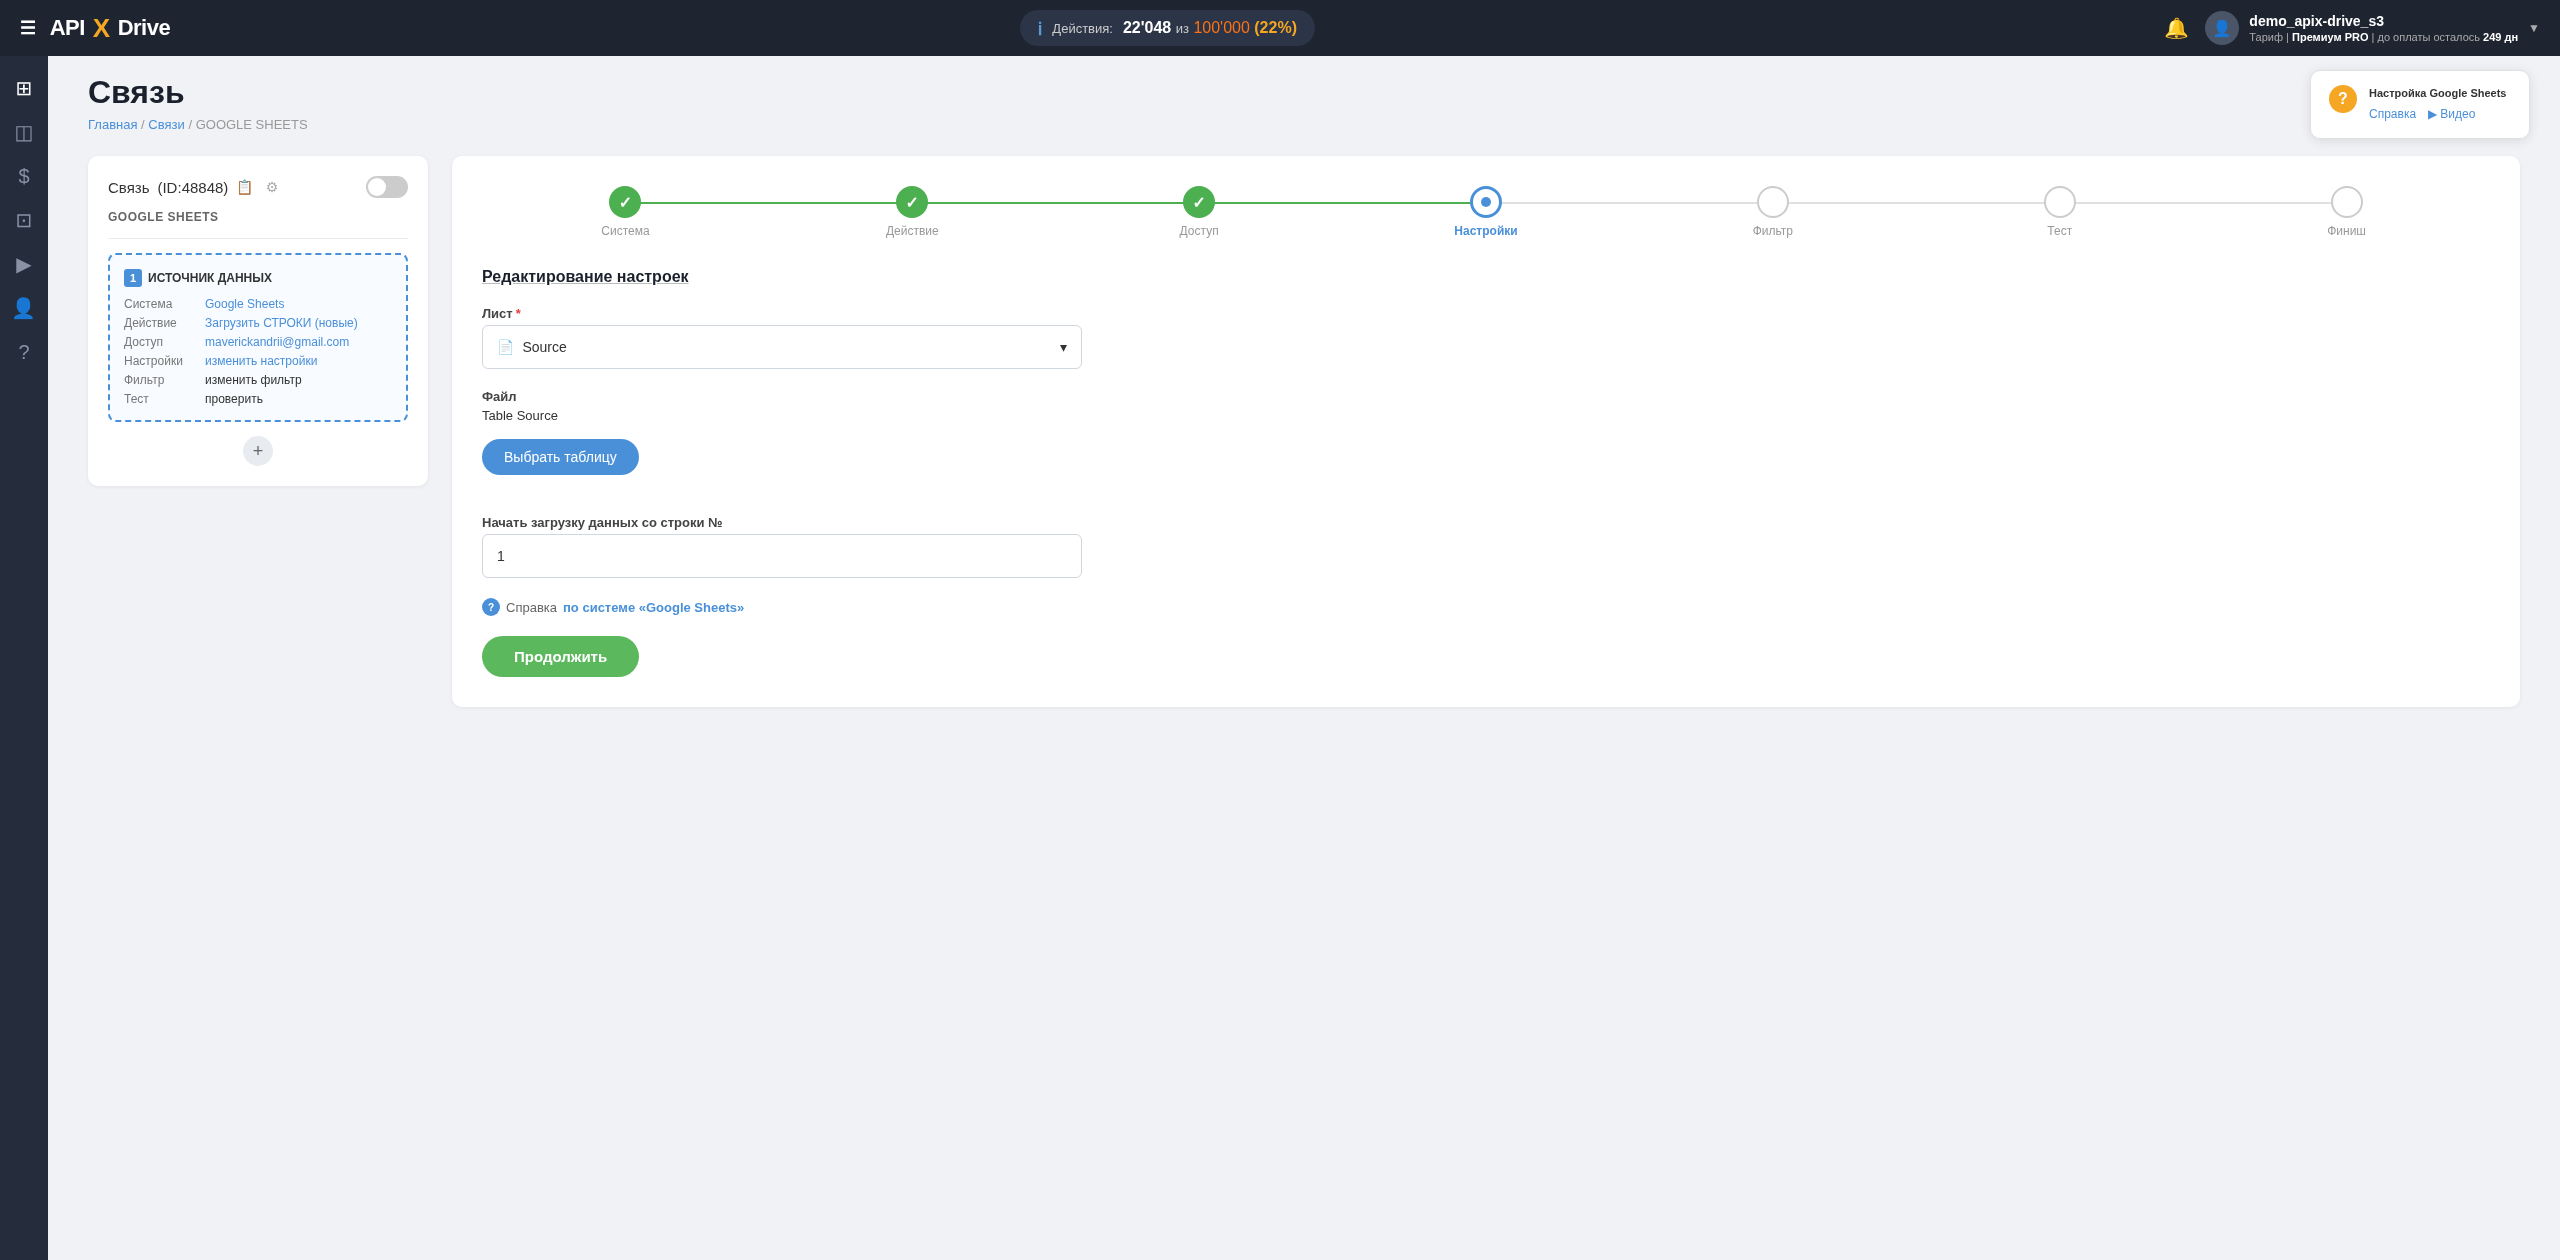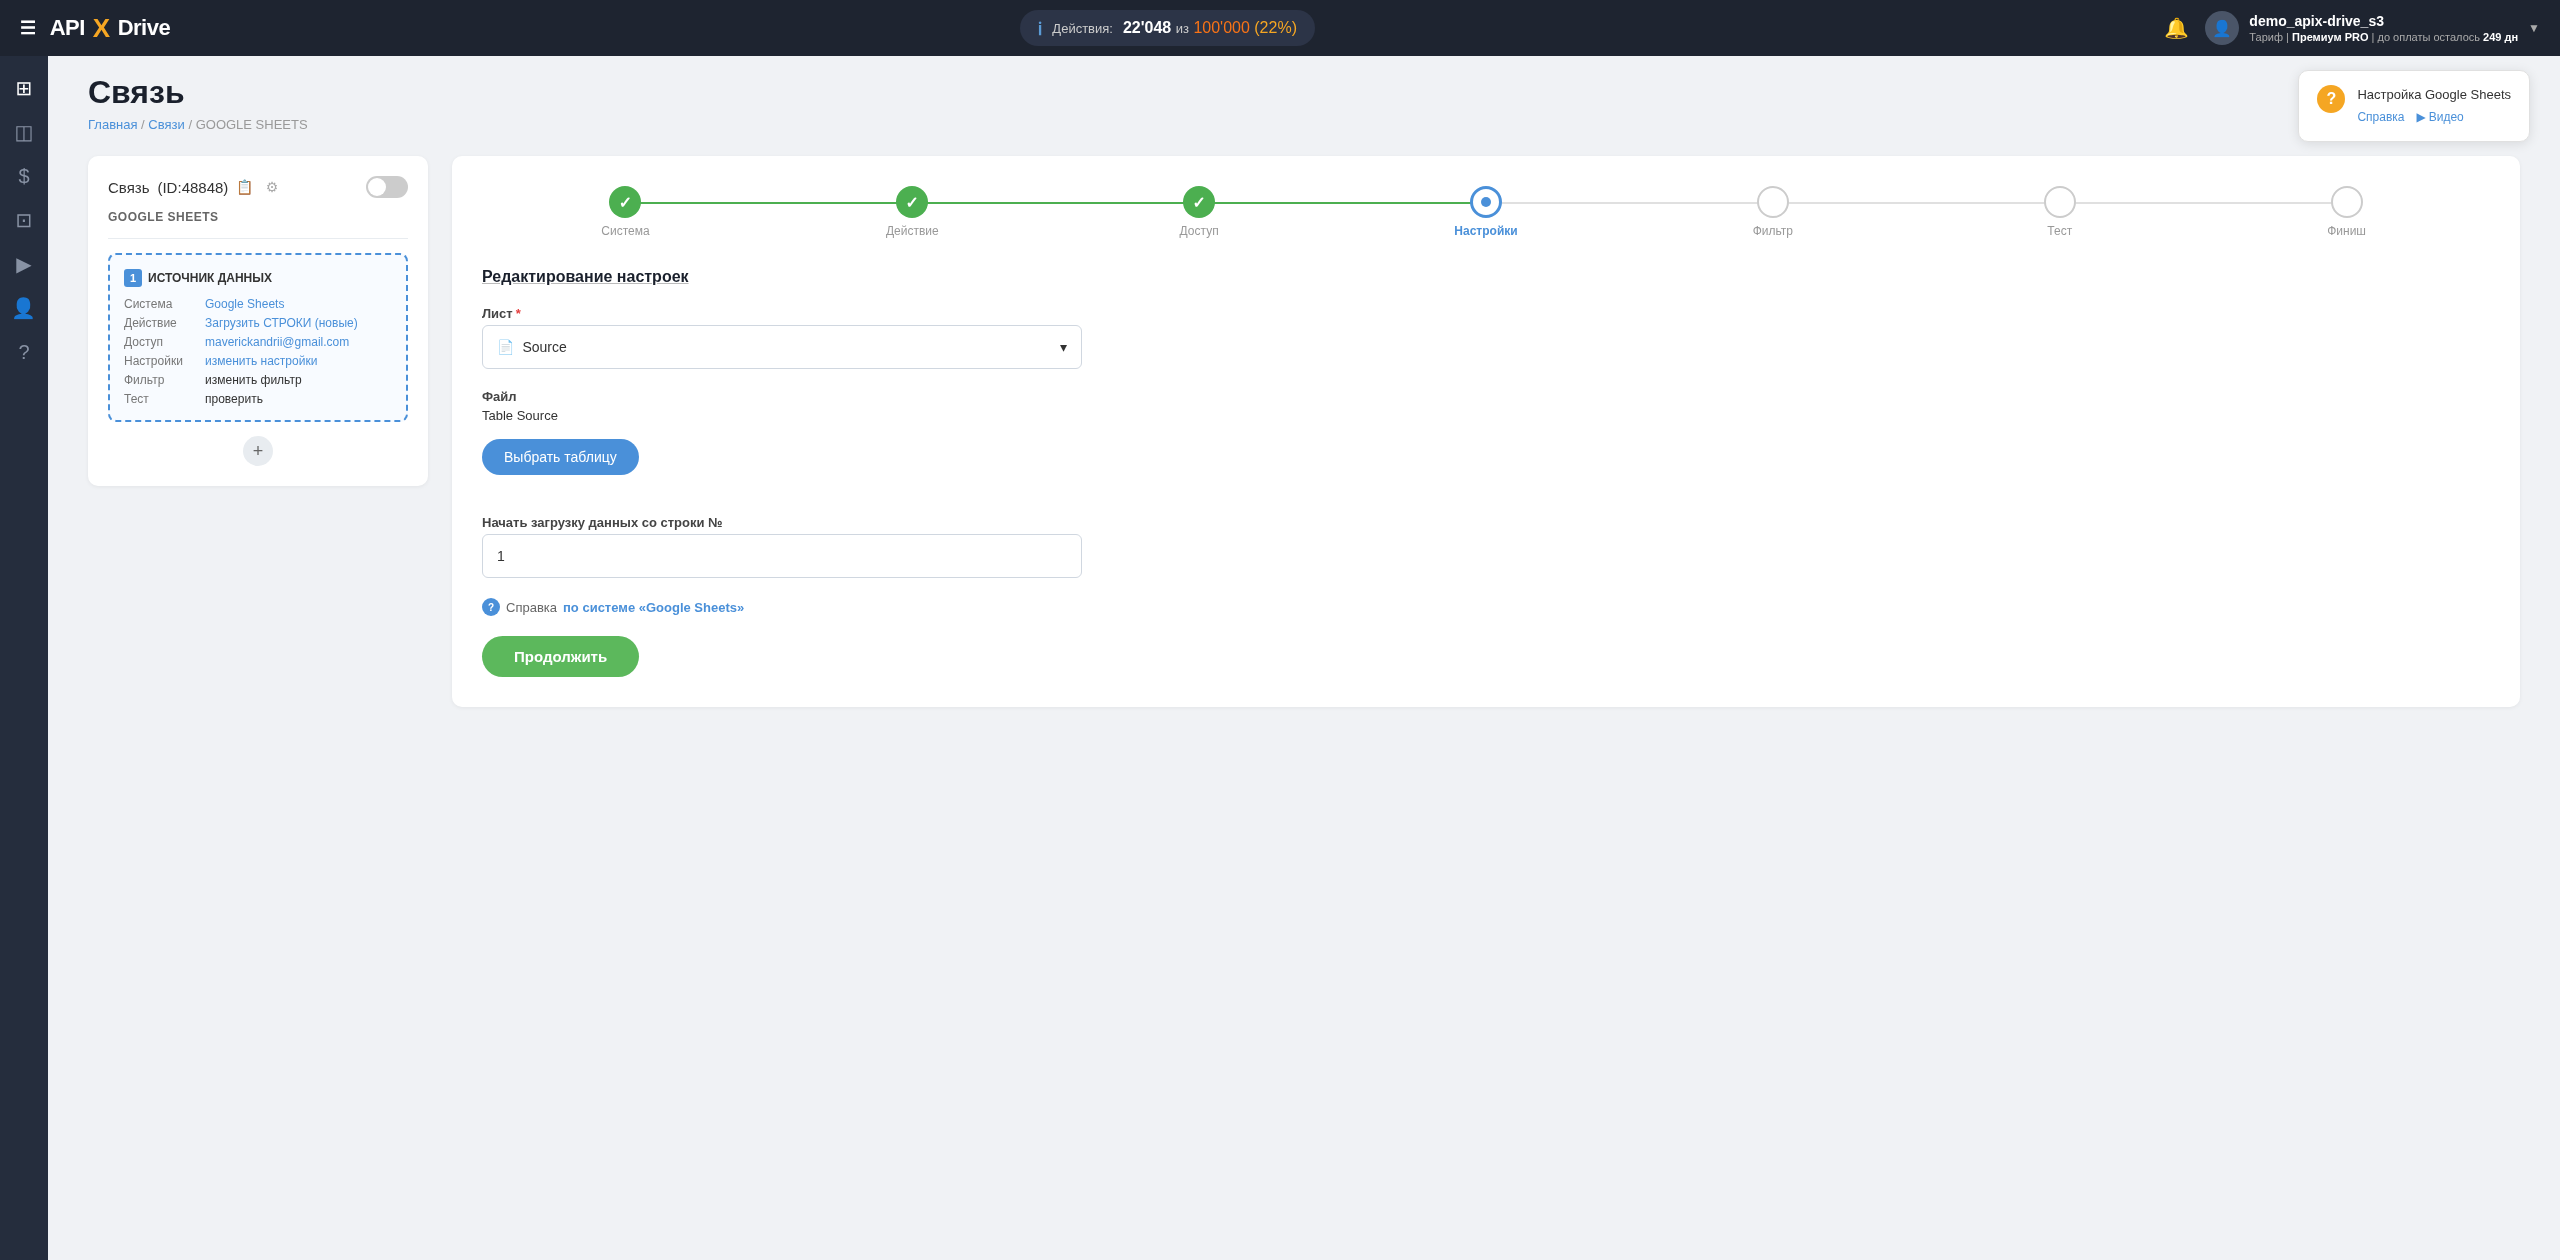--- a/index.html
+++ b/index.html
@@ -137,21 +137,21 @@
       width: 28px; height: 28px;
       background: #f5a623;
       border-radius: 50%;
       display: flex; align-items: center; justify-content: center;
       color: white;
       font-weight: bold;
       font-size: 16px;
       flex-shrink: 0;
     }
     .help-content { line-height: 1.6; }
-    .help-title { font-size: 13px; font-weight: 400; color: #333; }
+    .help-title { font-size: 11px; font-weight: 700; color: #333; }
     .help-links { display: flex; gap: 12px; margin-top: 2px; }
     .help-link { font-size: 12px; color: #4a90d9; text-decoration: none; cursor: pointer; }
     .help-video { font-size: 12px; color: #4a90d9; display: flex; align-items: center; gap: 3px; cursor: pointer; }
 
     
     .content-grid {
       display: grid;
       grid-template-columns: 340px 1fr;
       gap: 24px;
       align-items: start;
@@ -428,21 +428,21 @@
       <span class="logo-drive">Drive</span>
   </div>
   <div class="topnav-center">
     <div class="actions-pill">
       <span class="info-icon">ℹ</span>
       <span class="actions-text">Действия:</span>
       <span>
         <span style="font-weight:bold;color:white;margin-top:39px;">22'048</span>
         <span style="color:#ccc; font-size:13px;"> </span><span style="color:#ccc; font-size:13px;">из</span><span> </span>
         <span style="color:#f97316; font-weight:normal;">100'000</span>
-        <span style="color:#f5a623; font-weight:bold;"> </span><span style="color:#f5a623; font-weight:normal;">(22%)</span>
+        <span style="color:#f5a623; font-weight:bold;"> </span><span style="color:#f5a623; font-weight:bold;">(22%)</span>
       </span>
     </div>
   </div>
   <div class="topnav-right">
     <span class="bell-icon">🔔</span>
     <div class="user-section">
       <div class="user-avatar">👤</div>
       <div class="user-info">
         <div class="user-name">demo_apix-drive_s3</div>
         <div class="user-plan">

